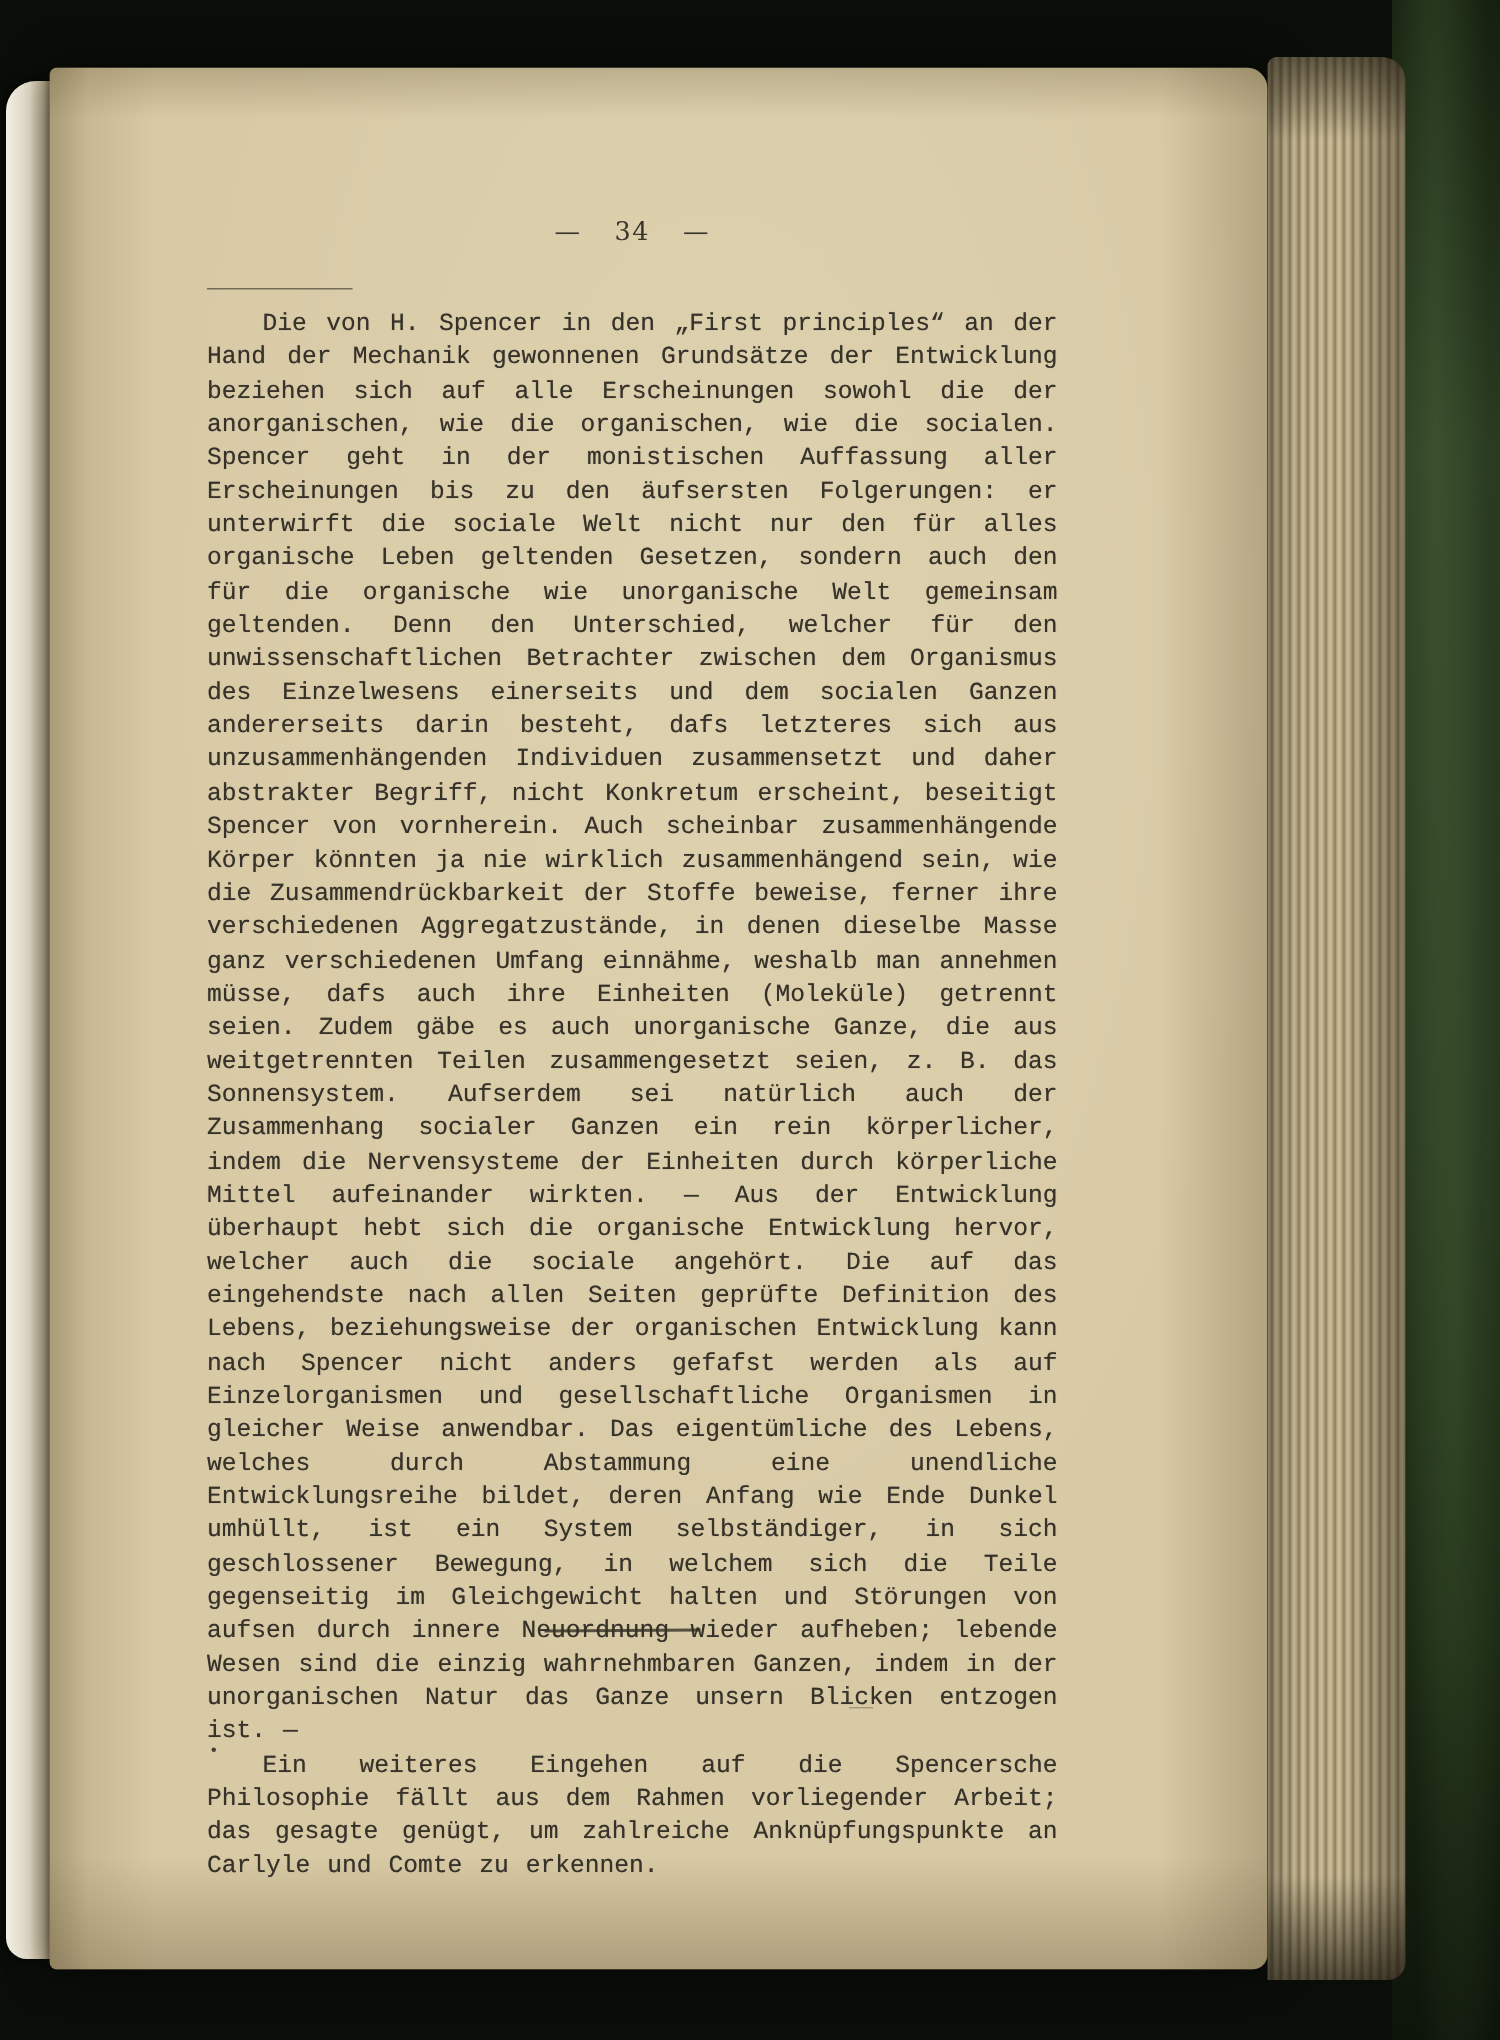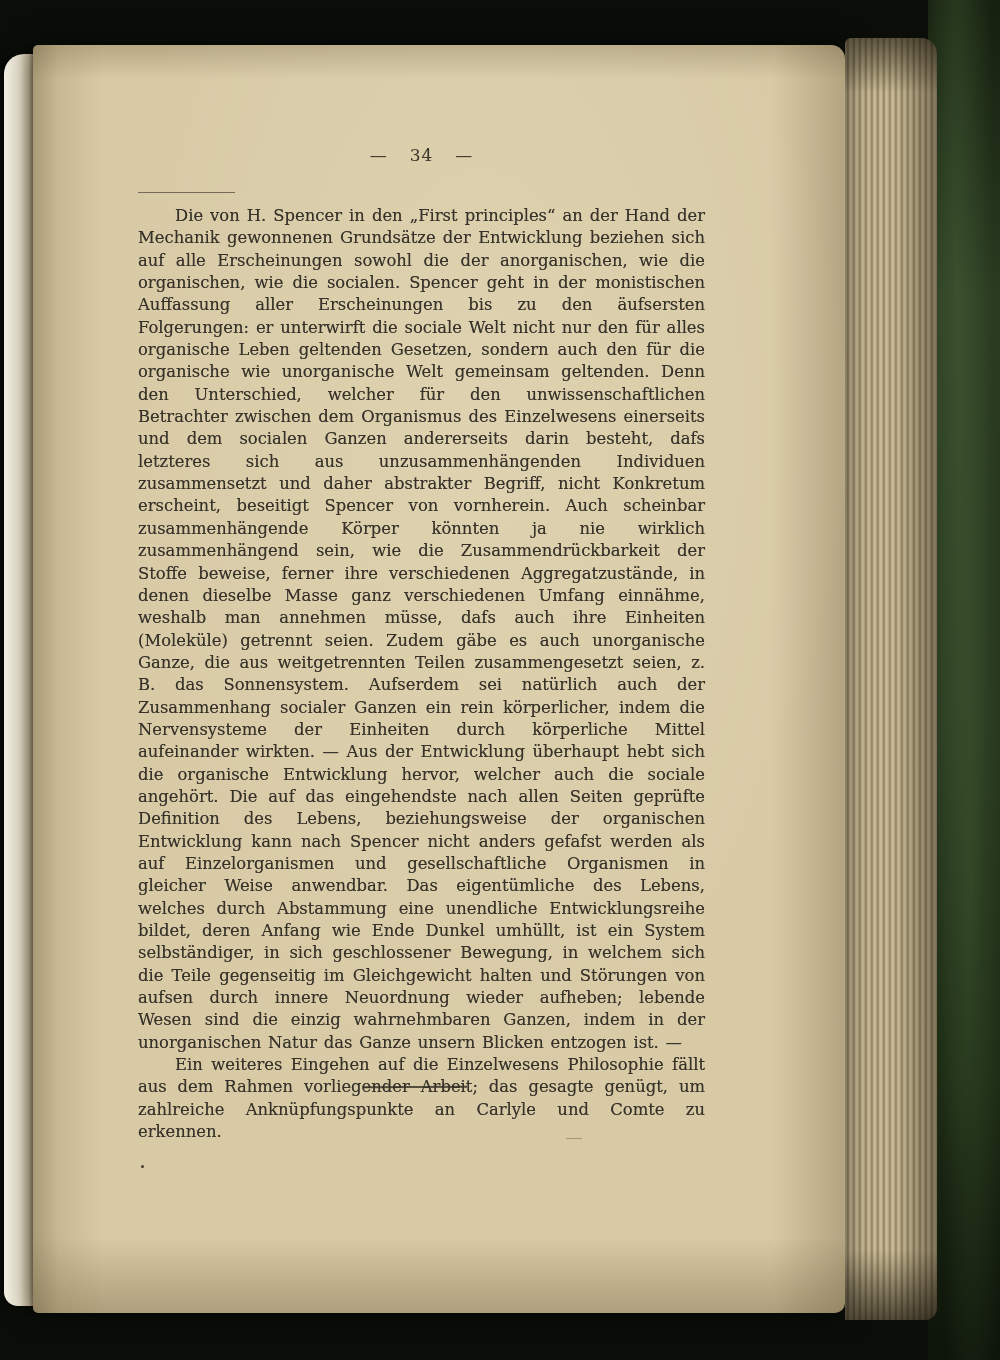--- a/index.html
+++ b/index.html
@@ -94,20 +94,21 @@
     top: 147px;
     width: 97px;
     height: 1px;
     background: rgba(62,56,44,0.65);
   }
   .text-block {
     position: absolute;
     left: 105px;
     top: 160px;
     width: 567px;
+    font-family: Liberation Mono, monospace;
   }
   .text-block p {
     margin: 0;
     text-indent: 37px;
     text-align: justify;
     font-size: 16.4px;
     line-height: 22.35px;
     word-spacing: 1.5px;
     color: #36322a;
     text-shadow: 0 0 0.5px rgba(54,50,42,0.55);
@@ -155,21 +156,21 @@
     <div class="page-header">
       <span>—</span>
       <span>34</span>
       <span>—</span>
     </div>
 
     <div class="header-rule"></div>
 
     <div class="text-block">
       <p>Die von H. Spencer in den „First principles“ an der Hand der Mechanik gewonnenen Grundsätze der Entwicklung beziehen sich auf alle Erscheinungen sowohl die der anorganischen, wie die organischen, wie die socialen. Spencer geht in der monistischen Auffassung aller Erscheinungen bis zu den äufsersten Folgerungen: er unterwirft die sociale Welt nicht nur den für alles organische Leben geltenden Gesetzen, sondern auch den für die organische wie unorganische Welt gemeinsam geltenden. Denn den Unterschied, welcher für den unwissenschaftlichen Betrachter zwischen dem Organismus des Einzelwesens einerseits und dem socialen Ganzen andererseits darin besteht, dafs letzteres sich aus unzusammenhängenden Individuen zusammensetzt und daher abstrakter Begriff, nicht Konkretum erscheint, beseitigt Spencer von vornherein. Auch scheinbar zusammenhängende Körper könnten ja nie wirklich zusammenhängend sein, wie die Zusammendrückbarkeit der Stoffe beweise, ferner ihre verschiedenen Aggregatzustände, in denen dieselbe Masse ganz verschiedenen Umfang einnähme, weshalb man annehmen müsse, dafs auch ihre Einheiten (Moleküle) getrennt seien. Zudem gäbe es auch unorganische Ganze, die aus weitgetrennten Teilen zusammengesetzt seien, z. B. das Sonnensystem. Aufserdem sei natürlich auch der Zusammenhang socialer Ganzen ein rein körperlicher, indem die Nervensysteme der Einheiten durch körperliche Mittel aufeinander wirkten. — Aus der Entwicklung überhaupt hebt sich die organische Entwicklung hervor, welcher auch die sociale angehört. Die auf das eingehendste nach allen Seiten geprüfte Definition des Lebens, beziehungsweise der organischen Entwicklung kann nach Spencer nicht anders gefafst werden als auf Einzelorganismen und gesellschaftliche Organismen in gleicher Weise anwendbar. Das eigentümliche des Lebens, welches durch Abstammung eine unendliche Entwicklungsreihe bildet, deren Anfang wie Ende Dunkel umhüllt, ist ein System selbständiger, in sich geschlossener Bewegung, in welchem sich die Teile gegenseitig im Gleichgewicht halten und Störungen von aufsen durch innere Neuordnung wieder aufheben; lebende Wesen sind die einzig wahrnehmbaren Ganzen, indem in der unorganischen Natur das Ganze unsern Blicken entzogen ist. —</p>
-      <p>Ein weiteres Eingehen auf die Einzelwesens Philosophie fällt aus dem Rahmen vorliegender Arbeit; das gesagte genügt, um zahlreiche Anknüpfungspunkte an Carlyle und Comte zu erkennen.</p>
+      <p>Ein weiteres Eingehen auf die Spencersche Philosophie fällt aus dem Rahmen vorliegender Arbeit; das gesagte genügt, um zahlreiche Anknüpfungspunkte an Carlyle und Comte zu erkennen.</p>
     </div>
 
     <div class="faint-mark"></div>
 
     <div class="section-divider-rule"></div>
 
     <div class="ink-speck"></div>
 
   </div>
 

